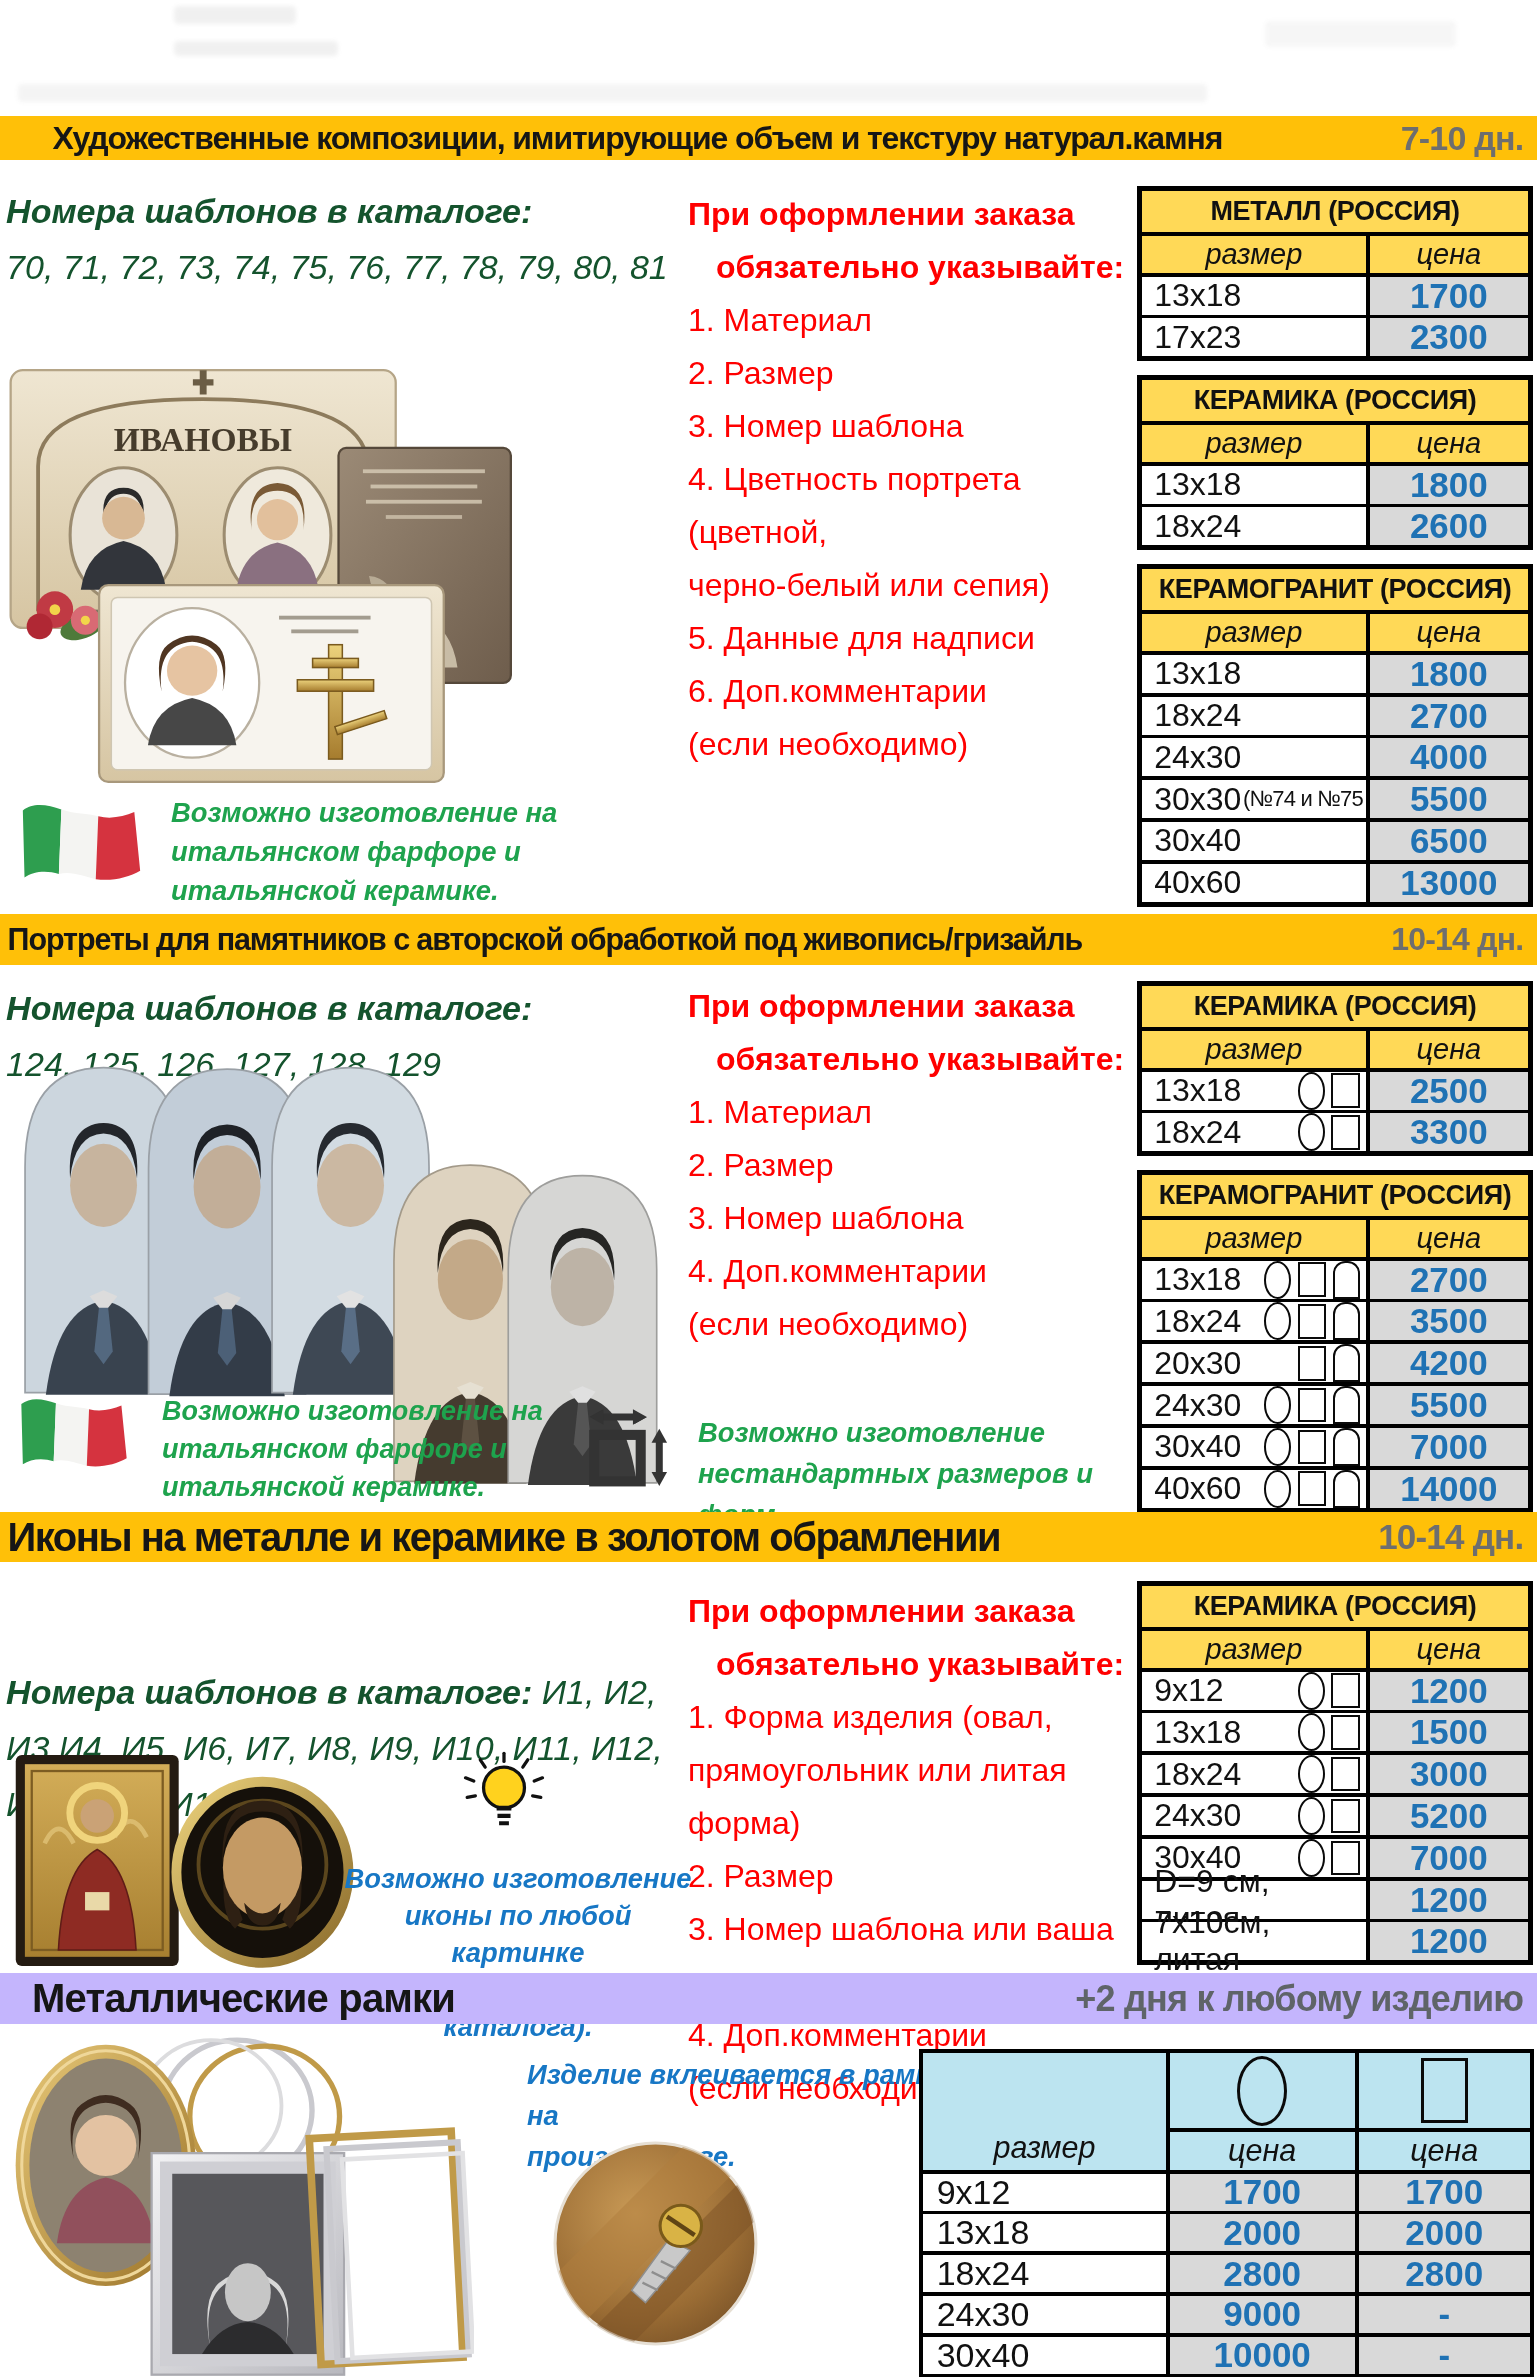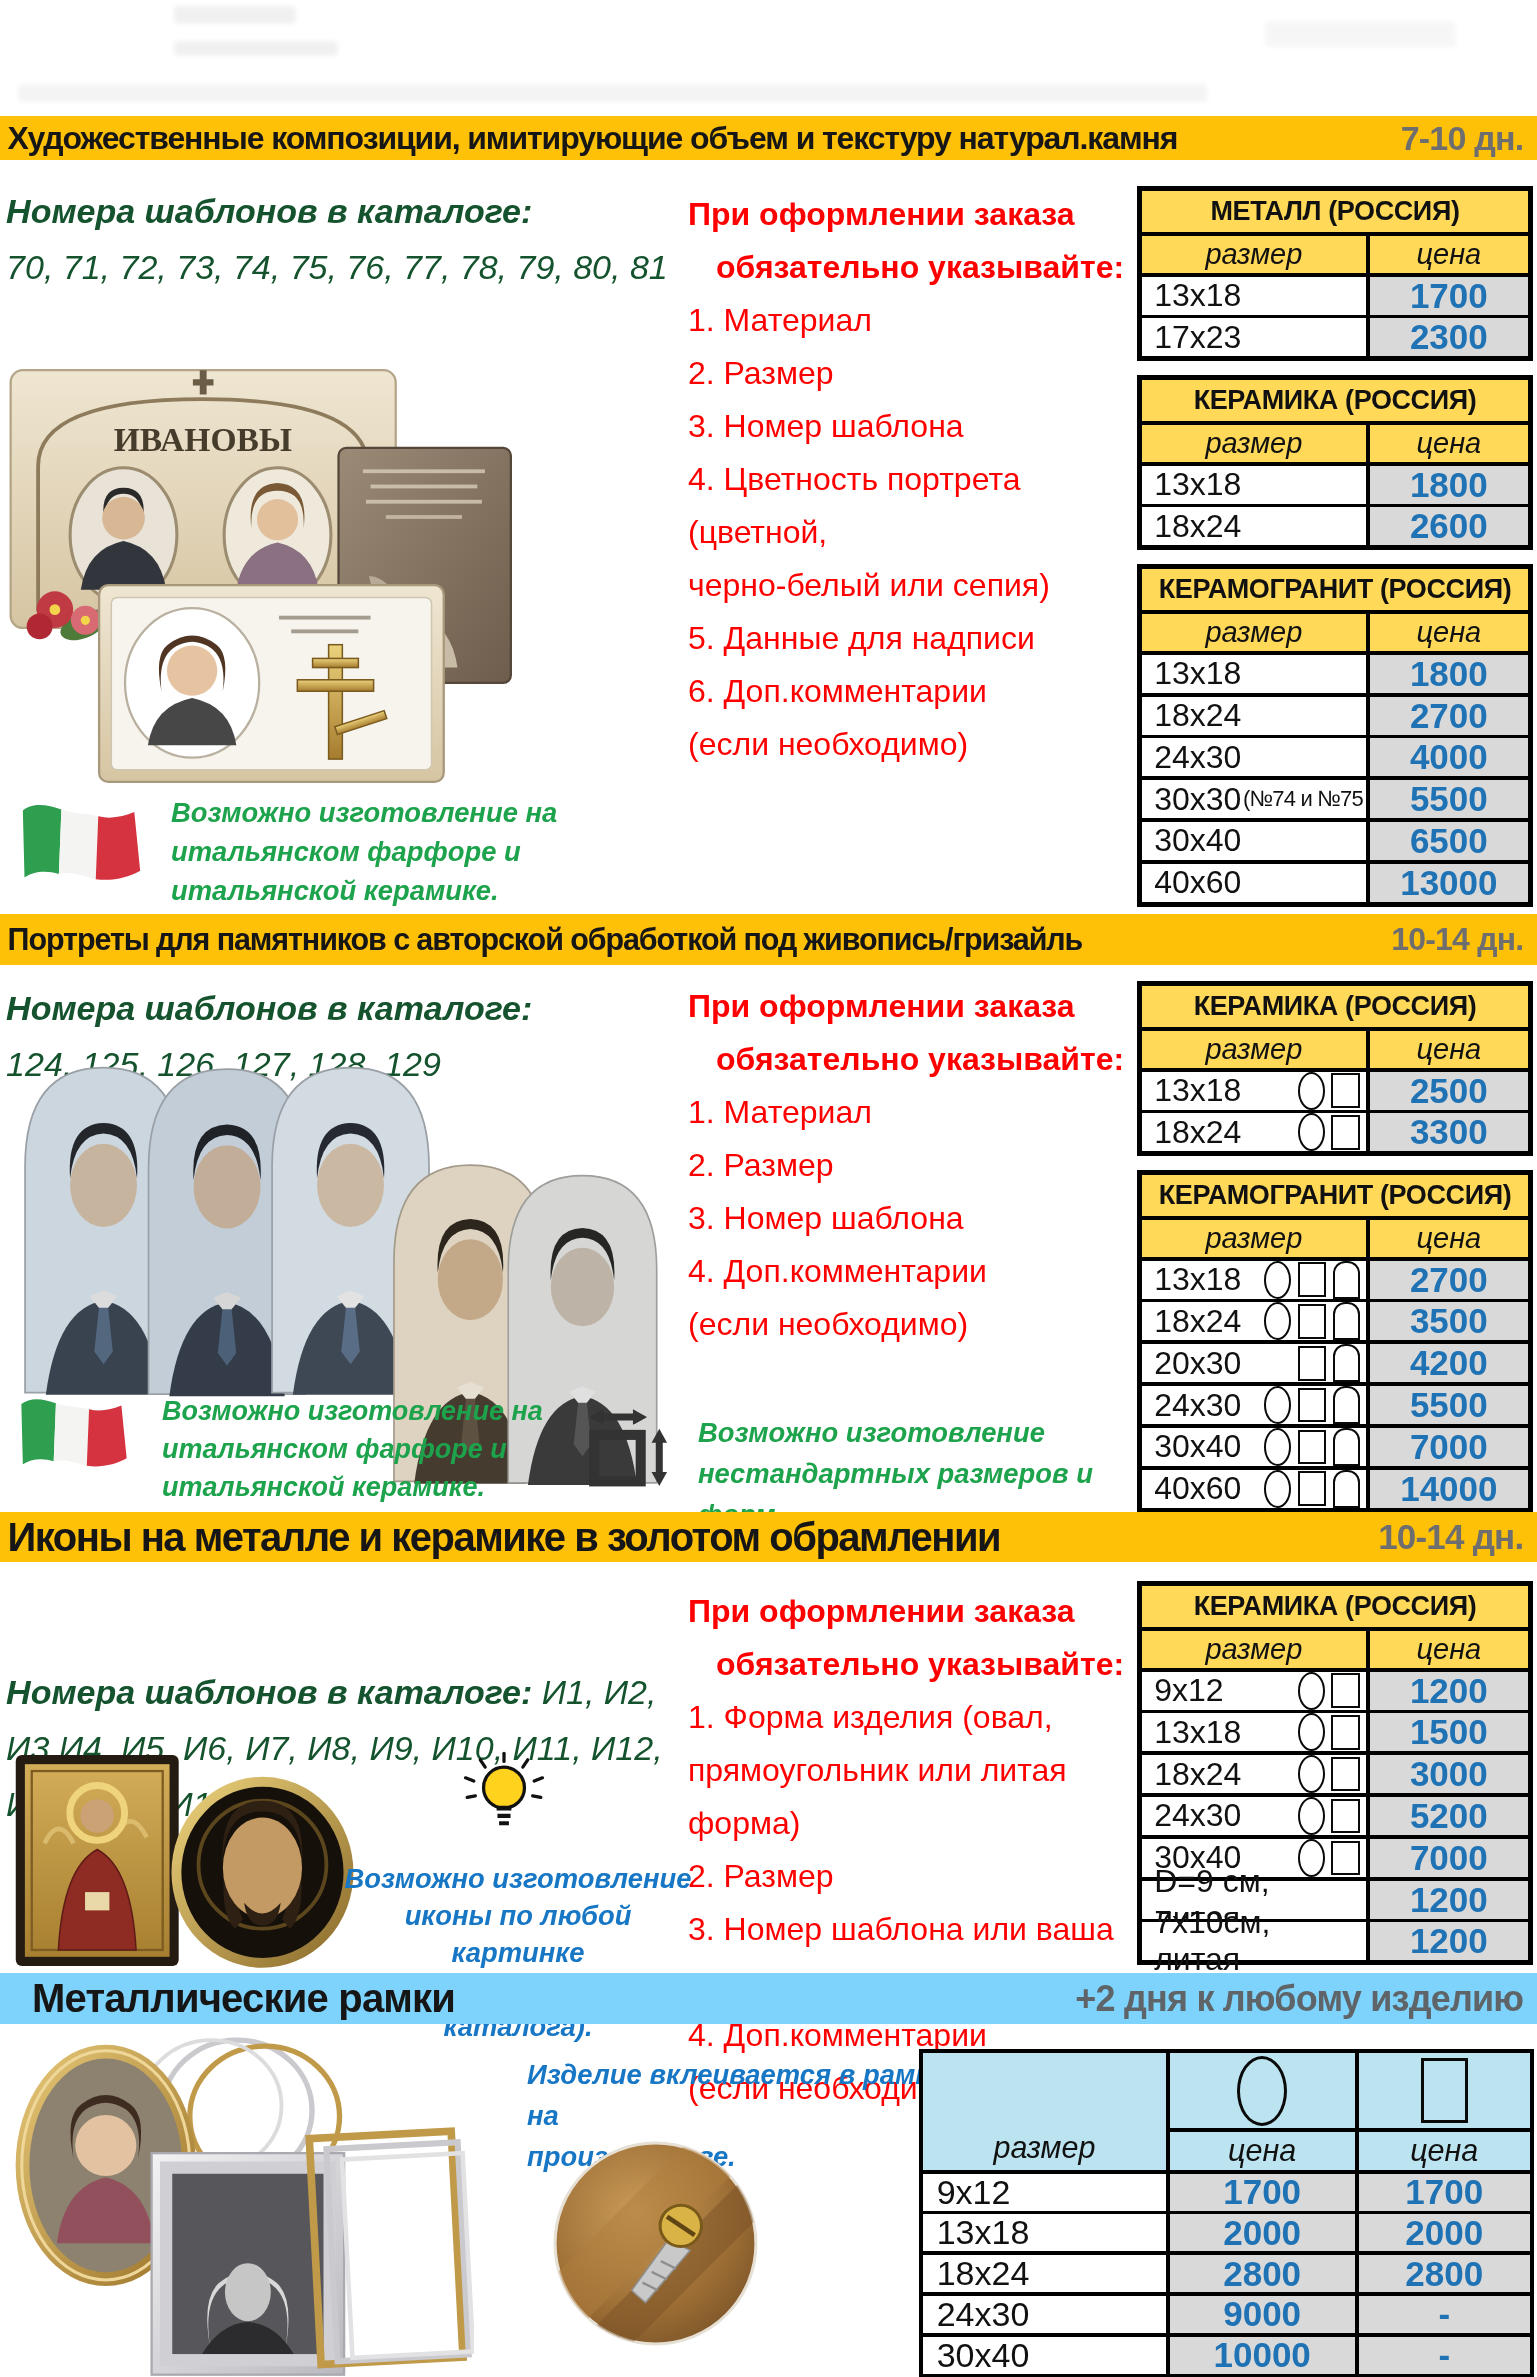--- a/index.html
+++ b/index.html
@@ -7,21 +7,21 @@
         font-family:"Liberation Sans",sans-serif;color:#111;}
   .abs{position:absolute;}
 
   
   .ghost{position:absolute;background:#9a9a9a;opacity:.14;filter:blur(2.3px);border-radius:4.6px;}
 
   
   .bar{position:absolute;left:0;width:1537px;display:flex;justify-content:space-between;
        align-items:center;box-sizing:border-box;padding:0 13.7px 0 7.6px;}
   .bar-yellow{background:#FFC008;}
-  .bar-blue{background:#7dd3fc;padding-left:32px;}
+  .bar-blue{background:#c4b5fd;padding-left:32px;}
   .bar-title{font-weight:bold;color:#161616;letter-spacing:-1.1px;white-space:nowrap;}
   .bar-days{font-weight:bold;color:#6E6E6E;letter-spacing:-0.8px;white-space:nowrap;}
 
   
   .catalog{position:absolute;font-size:34px;line-height:56px;color:#14532d;font-style:italic;}
   .cat-label{font-weight:bold;}
 
   
   .rednote{position:absolute;color:#FF0000;font-size:32px;line-height:53px;}
   .red-b{font-weight:bold;}
@@ -66,21 +66,21 @@
 <body>
 
 <div class="page">
 
   <div class="ghost" style="left:174px;top:6.1px;width:122px;height:18.3px;"></div>
   <div class="ghost" style="left:174px;top:41px;width:164px;height:15.2px;"></div>
   <div class="ghost" style="left:18.3px;top:84px;width:1189px;height:18.3px;opacity:.10;"></div>
   <div class="ghost" style="left:1265px;top:21.3px;width:191px;height:26px;opacity:.08;"></div>
 
   <div class="bar bar-yellow" style="top:116px;height:44px;">
-    <div class="bar-title" style="font-size:32px;">Художественные композиции, имитирующие объем и текстуру натурал.камня</div>
+    <div class="bar-title" style="font-size:32px;margin-left:45px;">Художественные композиции, имитирующие объем и текстуру натурал.камня</div>
     <div class="bar-days" style="font-size:34px;">7-10 дн.</div>
   </div>
 
   <div class="catalog" style="left:6.1px;top:183px;width:709px;">
     <div class="cat-label">Номера шаблонов в каталоге:</div>
     <div>70, 71, 72, 73, 74, 75, 76, 77, 78, 79, 80, 81</div>
   </div>
 
   <div class="rednote" style="left:688px;top:188px;width:457px;">
     <div class="red-b">При оформлении заказа</div>

